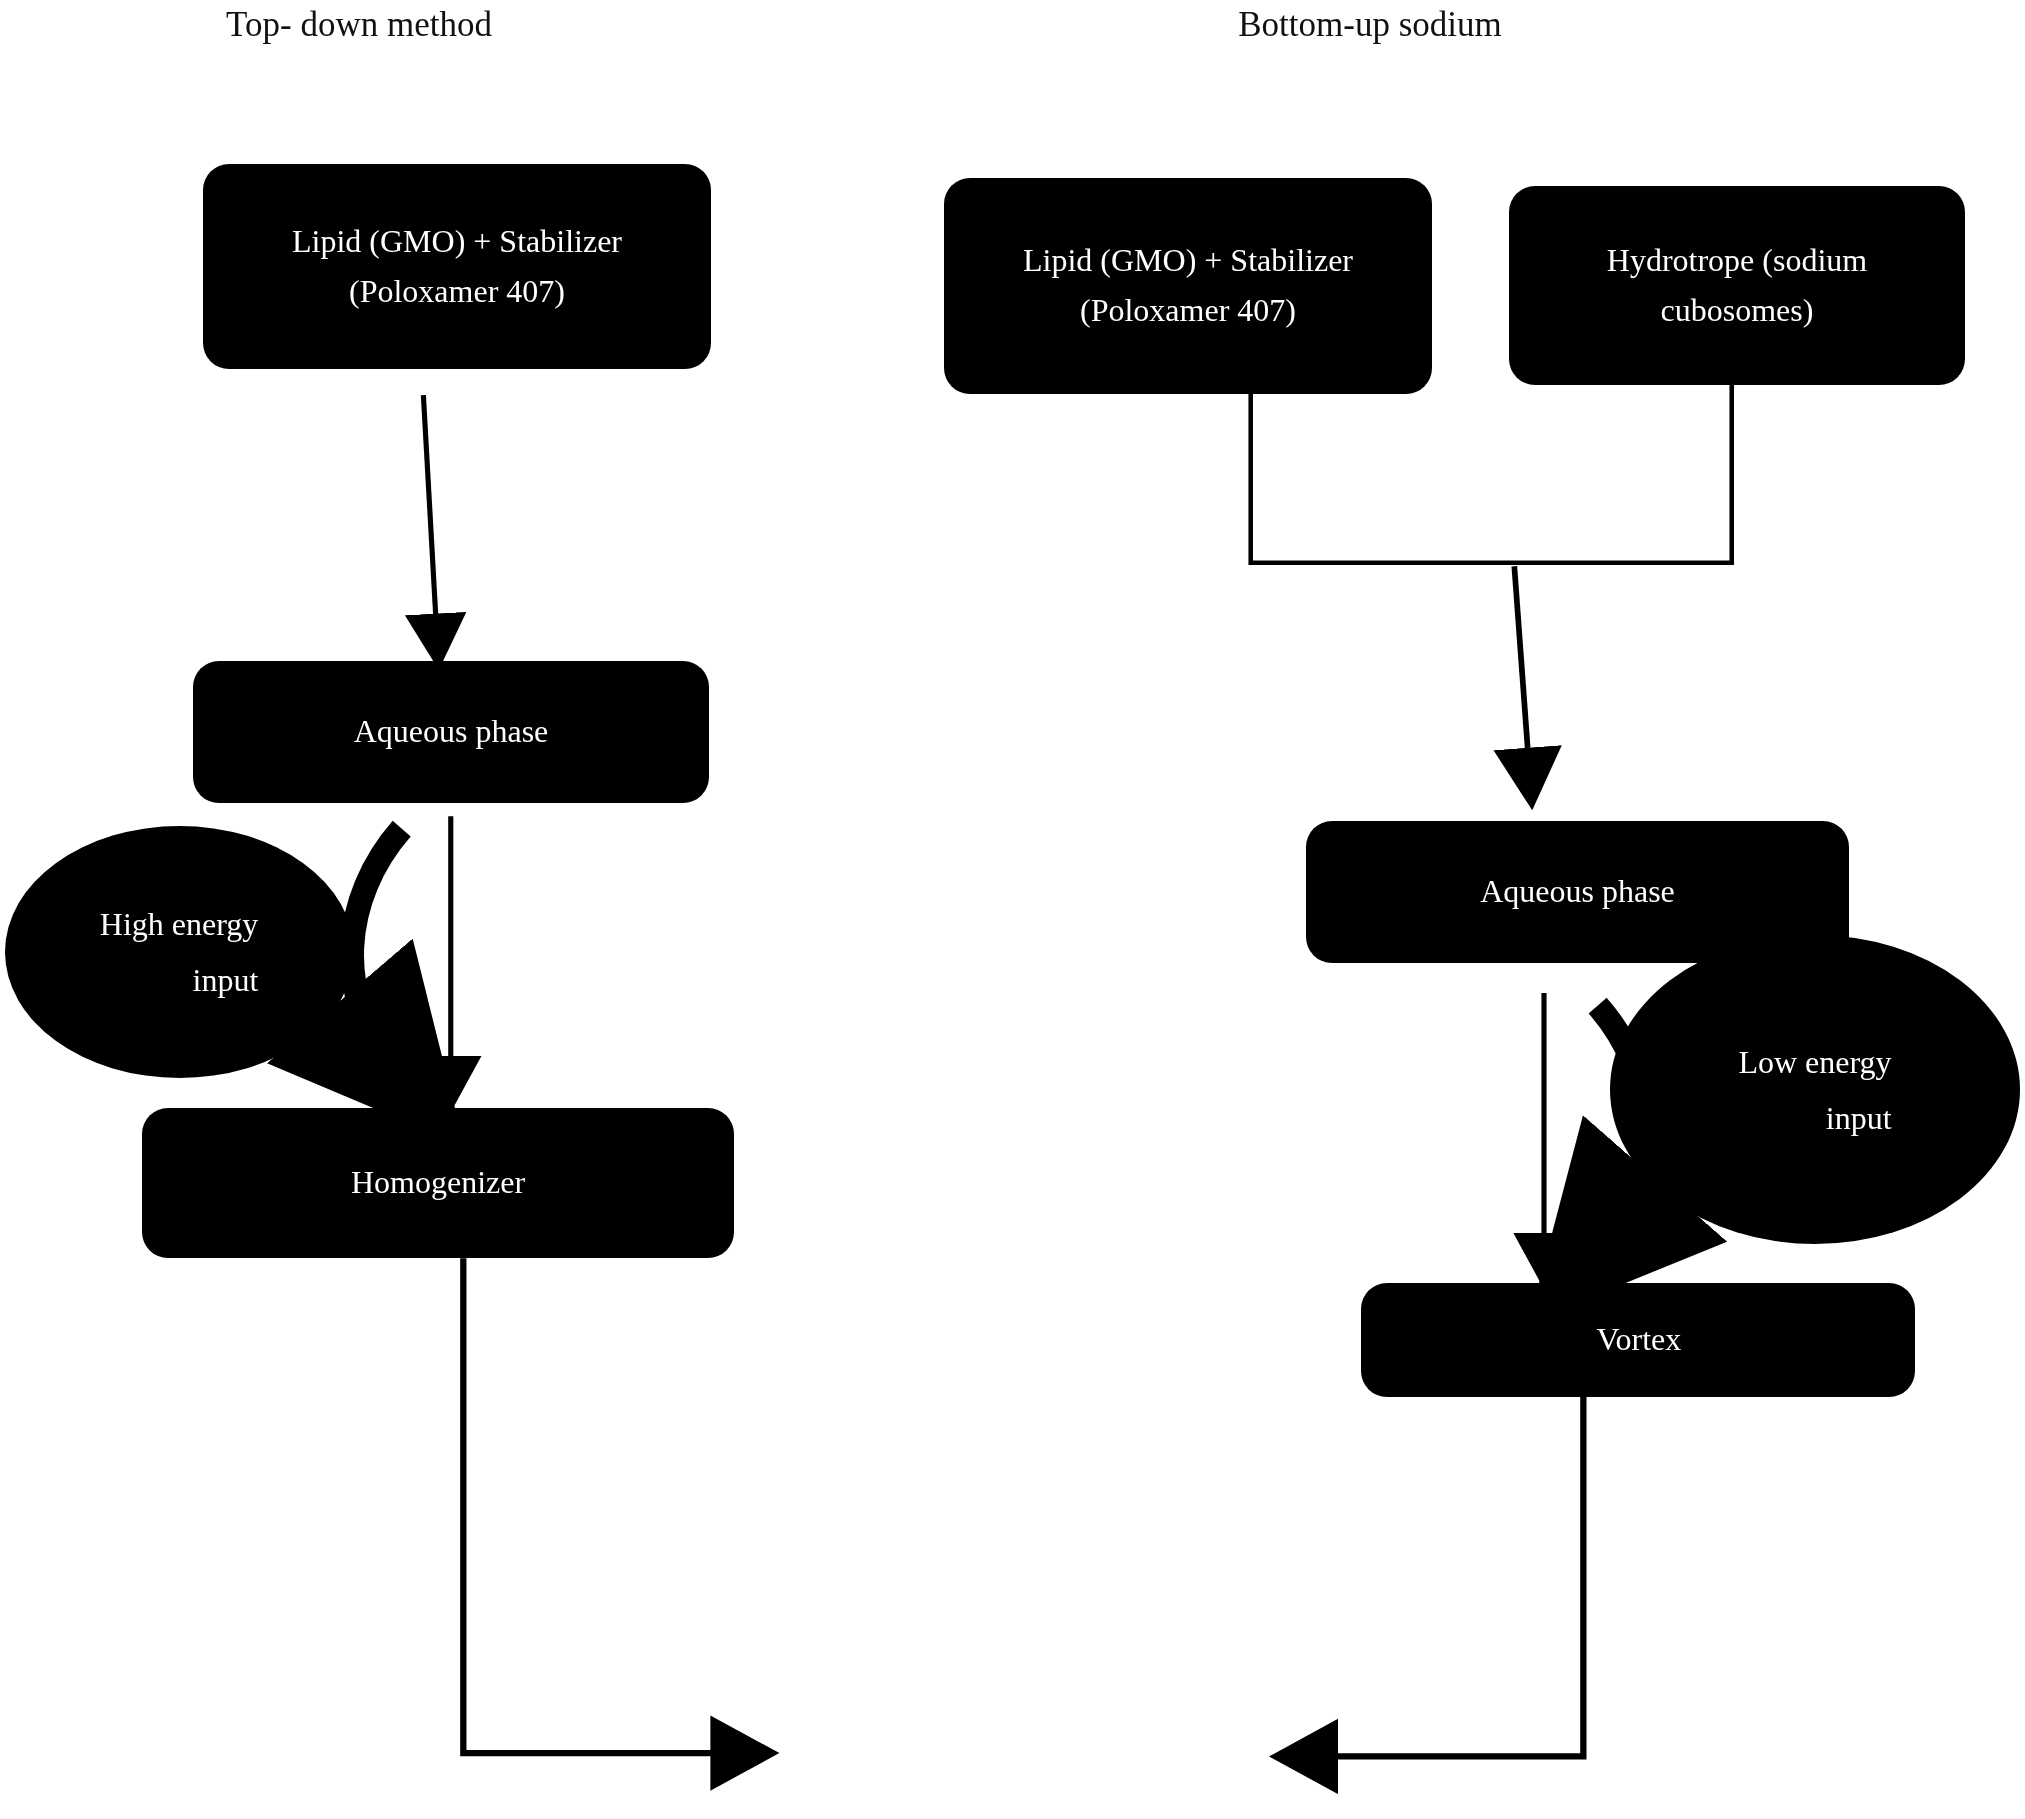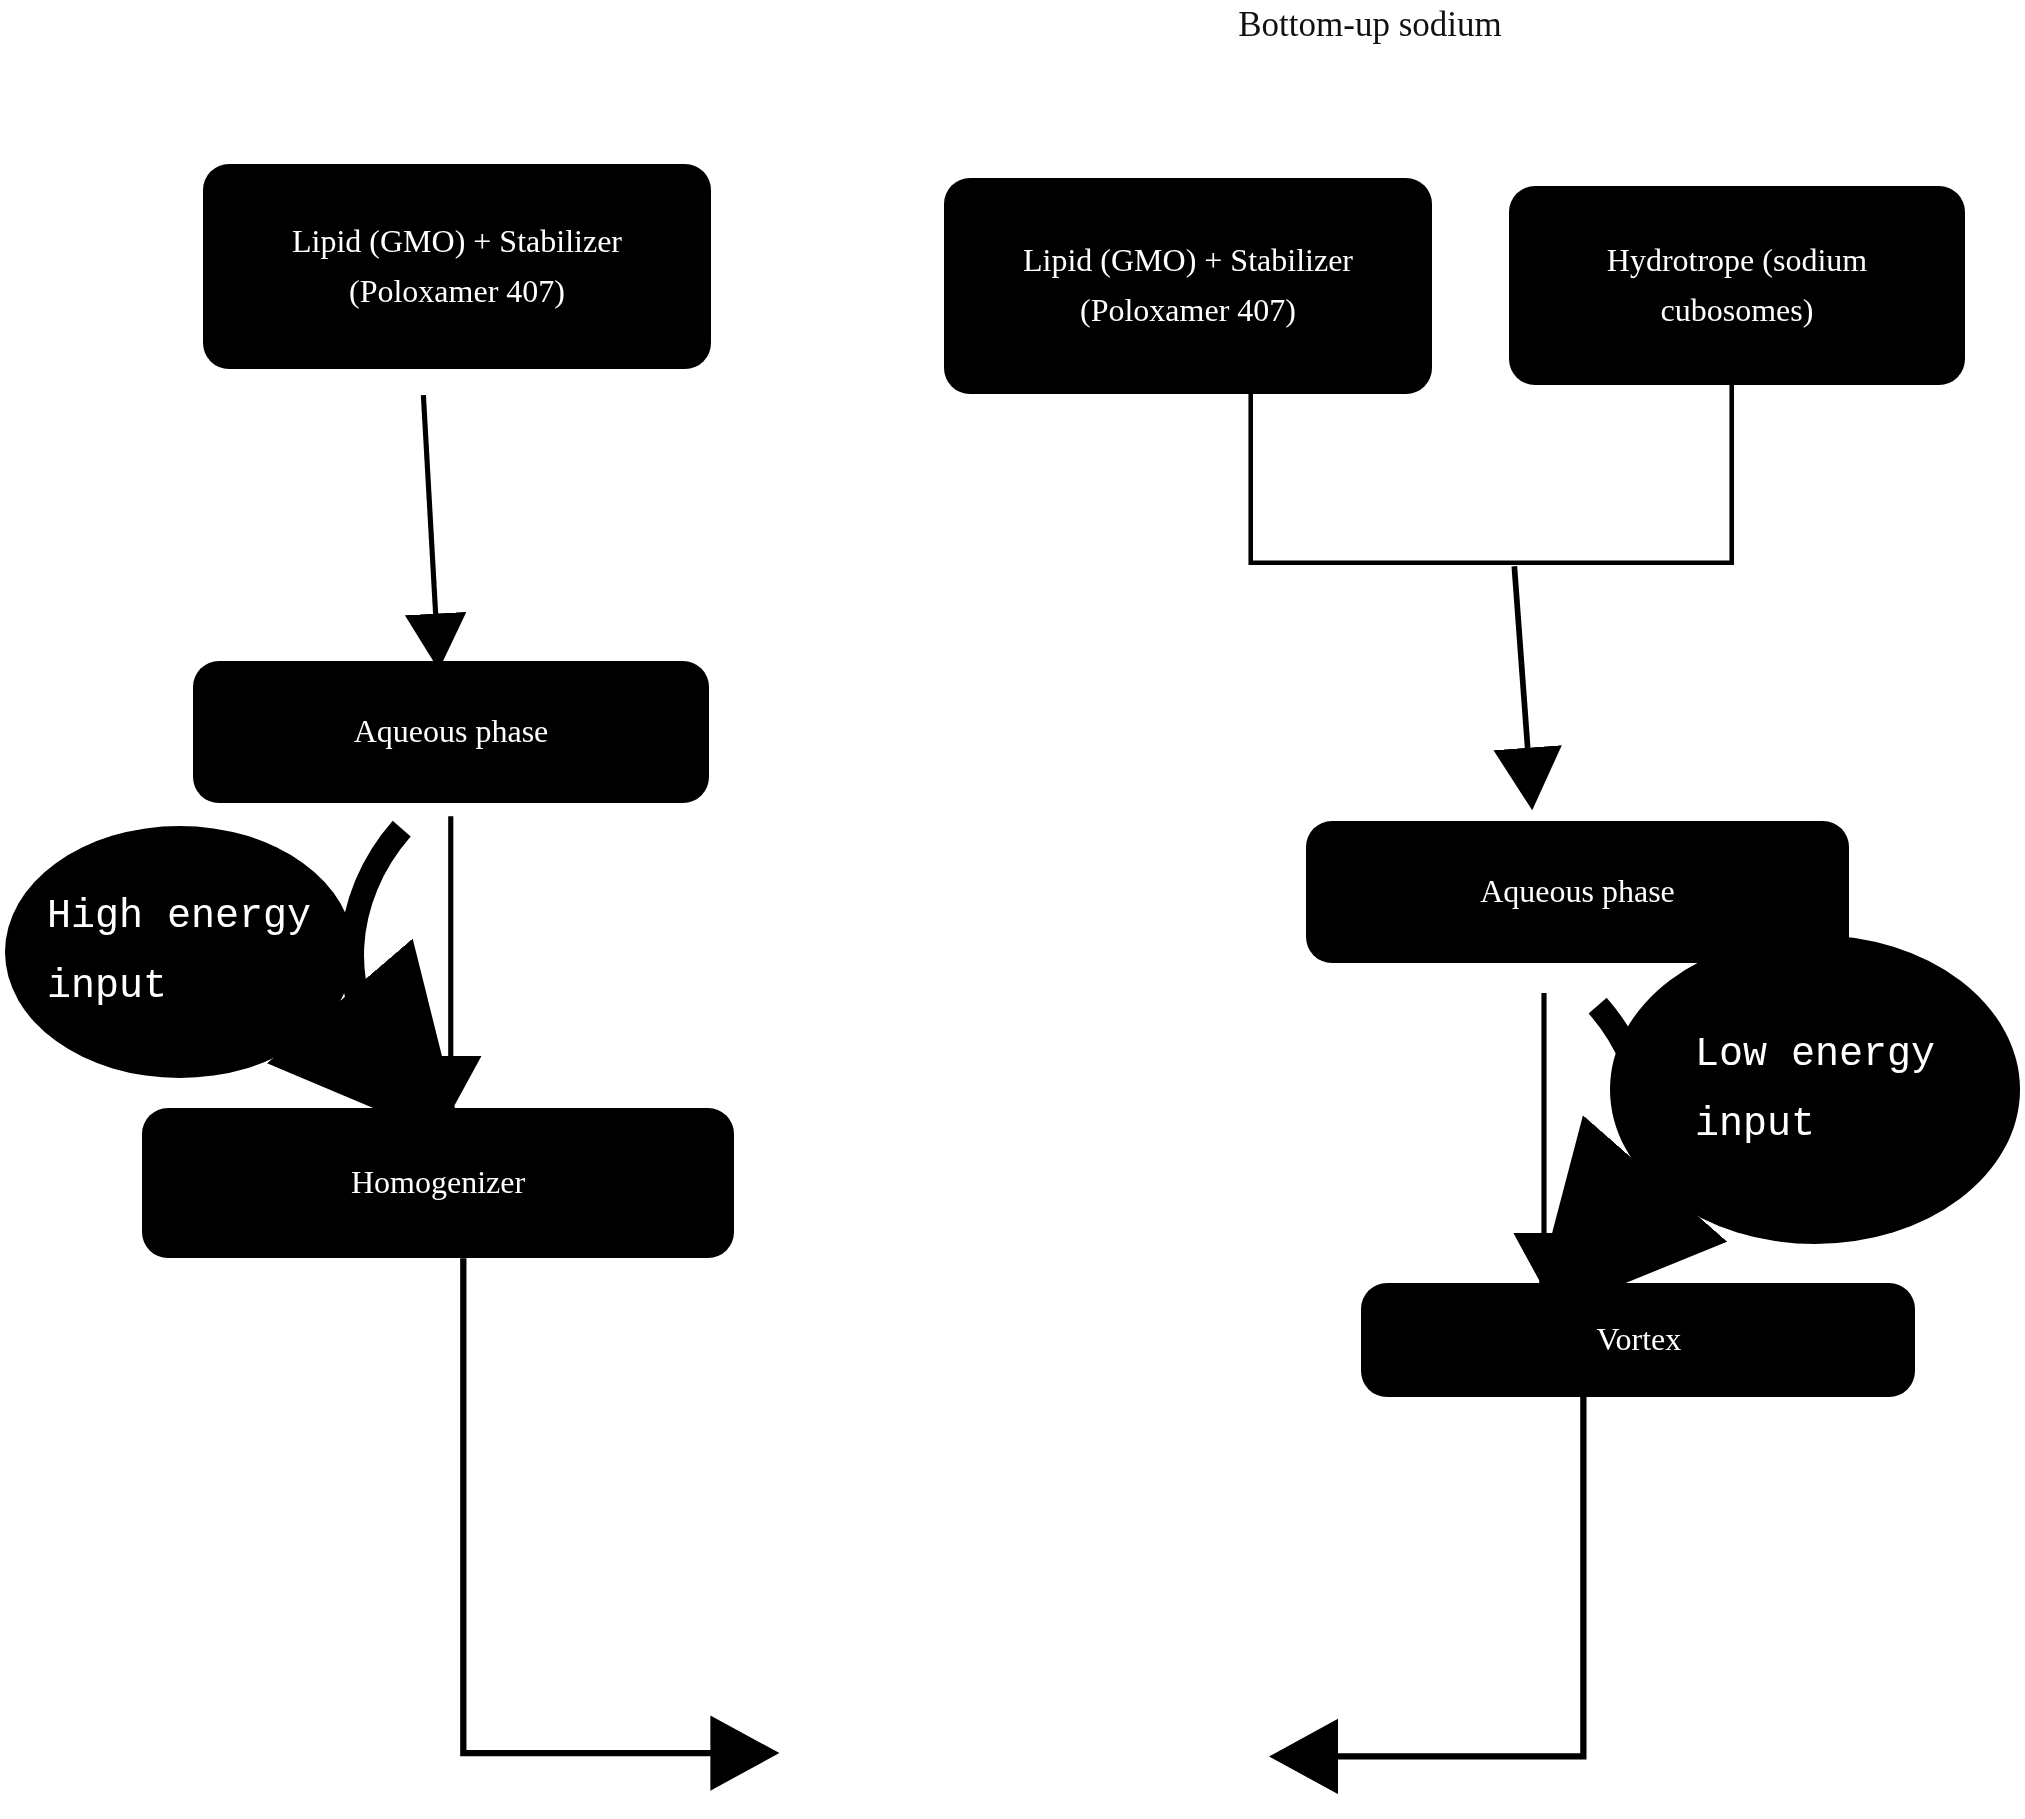--- a/index.html
+++ b/index.html
@@ -35,23 +35,23 @@
   .node .txt{display:block;width:100%;}
 
   .ellipse{
     position:absolute;
     background:#000000;
     color:#ffffff;
     border-radius:50%;
     display:flex;
     align-items:center;
     justify-content:center;
-    text-align:left;
-    font-family:Liberation Mono, monospace;
-    font-size:40px;
+    text-align:right;
+    font-family:Liberation Serif, serif;
+    font-size:32px;
     line-height:1.75;
     box-sizing:border-box;
   }
 </style>
 </head>
 <body>
 
 <div id="stage">
 
   <svg class="layer" viewBox="0 0 3549 3189" xmlns="http://www.w3.org/2000/svg">
@@ -76,20 +76,23 @@
 
     <line x1="2654" y1="992" x2="2681" y2="1360" stroke="#000000" stroke-width="10" fill="none" marker-end="url(#ah-thin)"></line>
 
     <line x1="2706" y1="1740" x2="2706" y2="2205" stroke="#000000" stroke-width="9" marker-end="url(#ah-thin)"></line>
 
     <path d="M 2800 1762 C 2908 1885, 2912 2052, 2812 2166" stroke="#000000" stroke-width="42" fill="none" stroke-linecap="butt" marker-end="url(#ah-thick)"></path>
 
     <polyline points="2775,2448 2775,3078 2290,3078" stroke="#000000" stroke-width="11" fill="none" marker-end="url(#ah-thin)"></polyline>
   </svg>
 
+  <div class="col-title" style="left:131px; top:4.6px; width:456px;">
+    <span>Top- down method</span>
+  </div>
 
   <div class="col-title" style="left:1113px; top:4.6px; width:514px;">
     <span>Bottom-up sodium</span>
   </div>
 
   <div class="node" style="left:203px; top:164px; width:508px; height:205px;">
     <span class="txt">
       <span>Lipid (GMO) + Stabilizer</span><br>
       <span>(Poloxamer 407)</span>
     </span>

